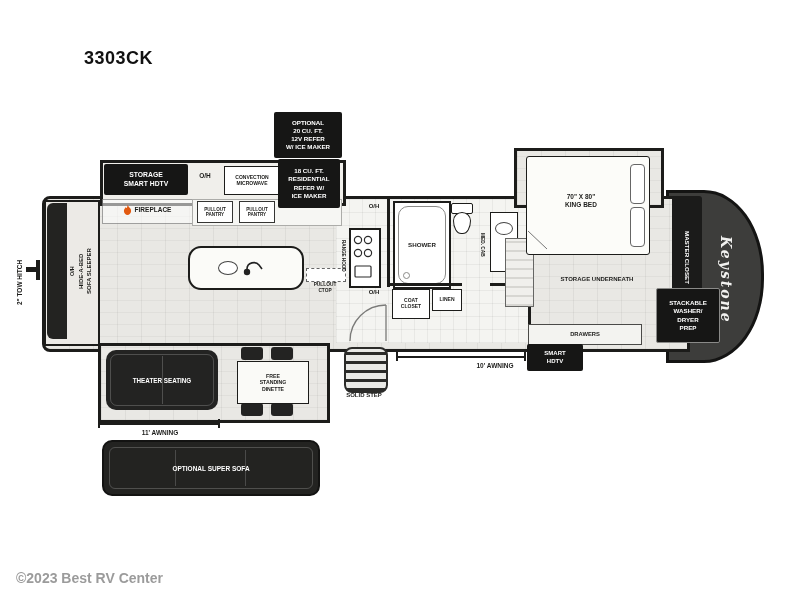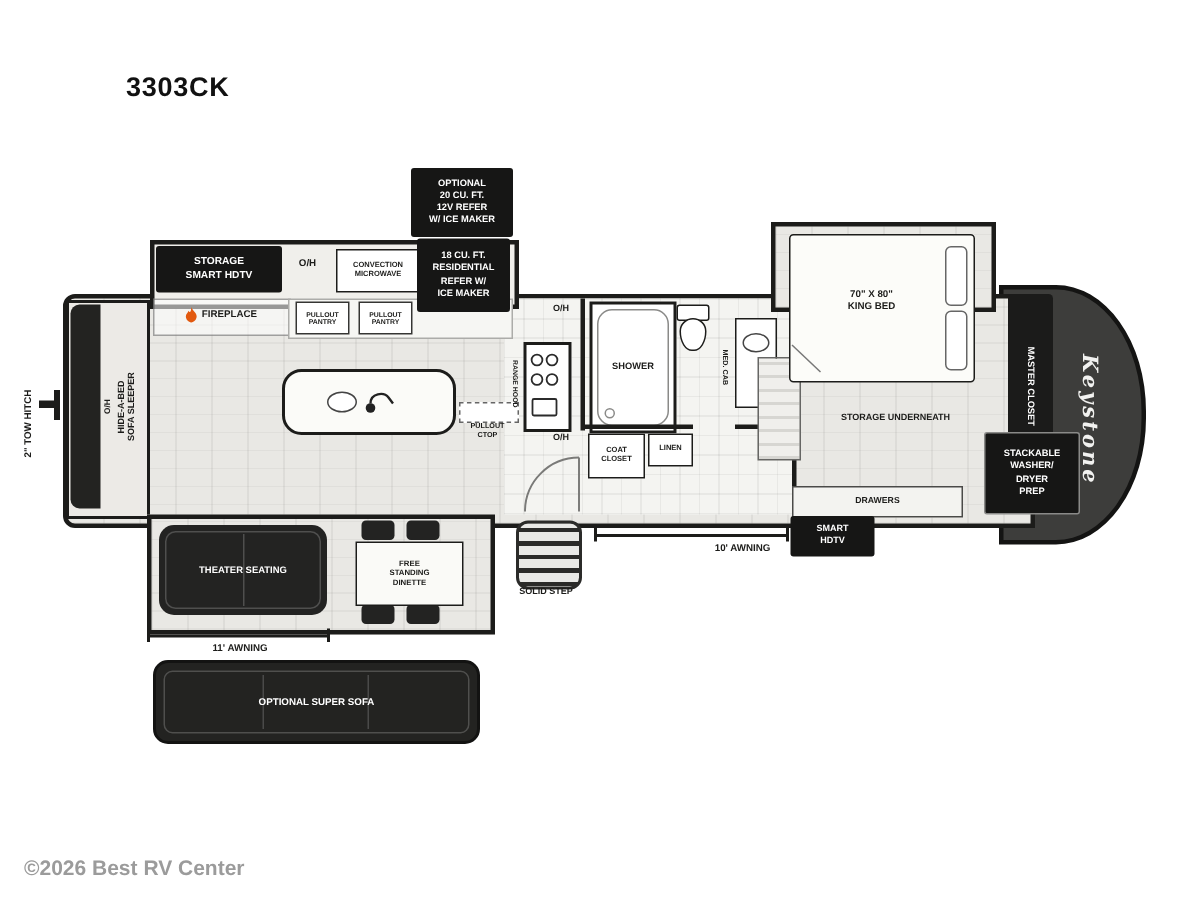--- a/index.html
+++ b/index.html
@@ -185,15 +185,15 @@
     <div class="abs lbl" style="left:110px;top:429px;width:100px;font-size:6.5px;">11' AWNING</div>
   </div>
 
   <div class="abs" style="left:102px;top:440px;width:214px;height:52px;background:#232321;border:2px solid #131312;border-radius:10px;">
     <div class="abs" style="left:5px;top:5px;right:5px;bottom:5px;border:1px solid rgba(255,255,255,.2);border-radius:6px;"></div>
     <div class="abs" style="left:33%;top:8px;bottom:8px;width:1px;background:rgba(255,255,255,.18);"></div>
     <div class="abs" style="left:66%;top:8px;bottom:8px;width:1px;background:rgba(255,255,255,.18);"></div>
     <div class="abs cen" style="left:0;top:0;right:0;bottom:0;color:#fff;font-weight:bold;font-size:6.5px;">OPTIONAL SUPER SOFA</div>
   </div>
 
-  <div class="abs" style="left:16px;top:570px;font-size:14px;color:#9b9b9b;font-weight:bold;">©2026 Best RV Center</div>
+  <div class="abs" style="left:16px;top:570px;font-size:14px;color:#9b9b9b;font-weight:bold;">©2023 Best RV Center</div>
 
 </div>
 
 </body></html>

